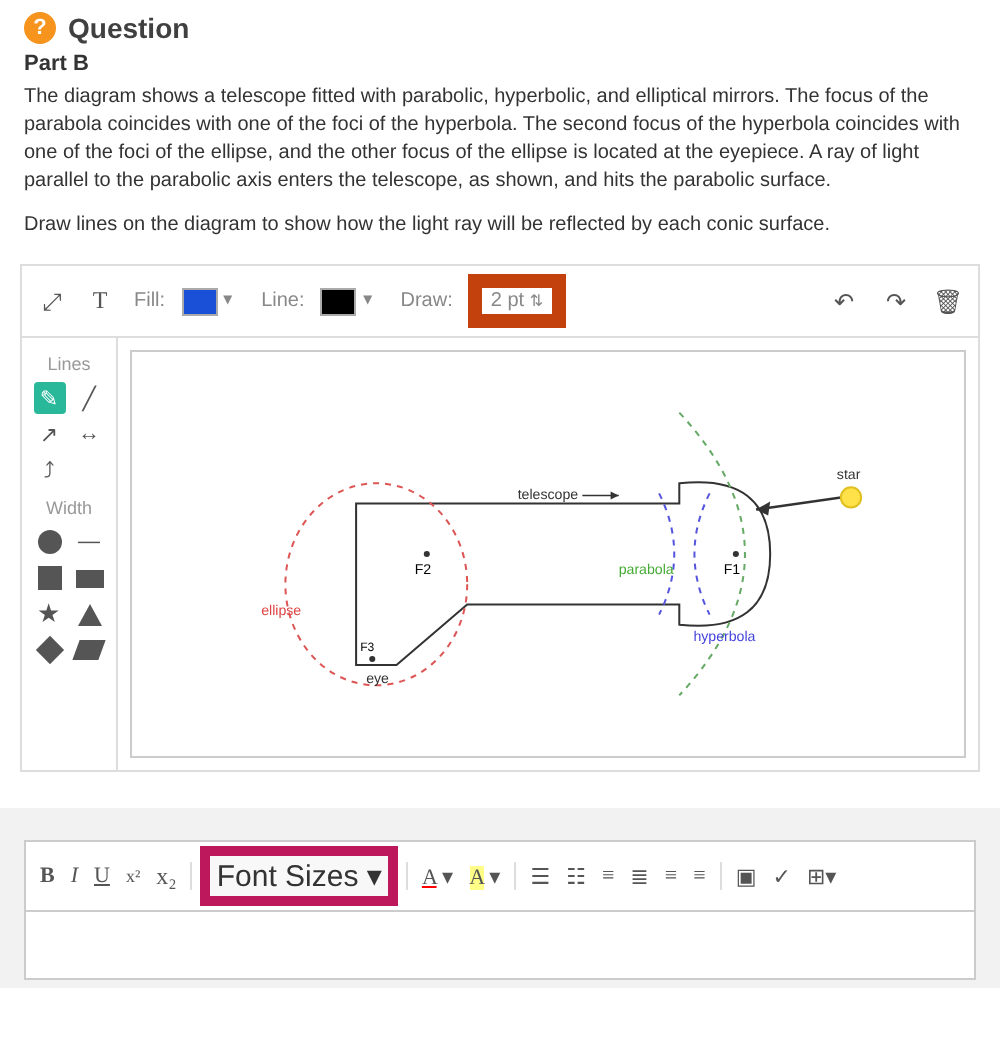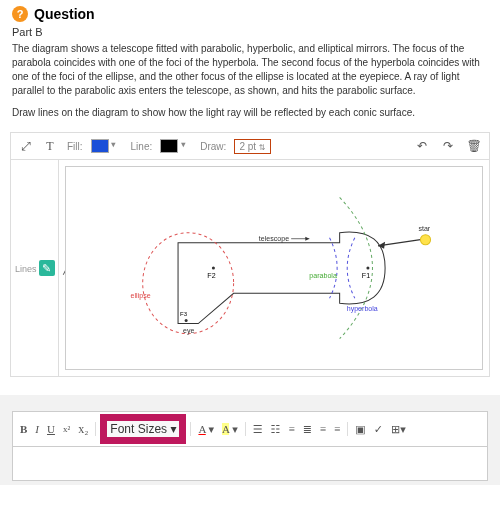--- a/index.html
+++ b/index.html
@@ -1,50 +1,50 @@
 <!DOCTYPE html>
 <html><head>
 <meta charset="utf-8">
 <style>
 *{box-sizing:border-box;margin:0;padding:0}
 body{font-family:Arial,sans-serif;font-size:11px;color:#333;background:#fff;width:500px}
 .question-header{display:flex;align-items:center;padding:6px 12px 4px}
 .q-icon{width:16px;height:16px;border-radius:50%;background:#f7941e;color:#fff;display:flex;align-items:center;justify-content:center;font-weight:bold;font-size:11px;margin-right:6px}
-.q-title{color:#000000;font-size:14px;font-weight:600}
-.part-label{font-weight:normal;padding:0 12px;font-size:11px;margin-bottom:4px}
+.q-title{color:#404040;font-size:14px;font-weight:600}
+.part-label{font-weight:bold;padding:0 12px;font-size:11px;margin-bottom:4px}
 .body-text{padding:0 12px 8px;font-size:10px;line-height:1.4}
 .editor{margin:4px 10px 18px;border:1px solid #ddd}
 .toolbar{display:flex;align-items:center;border-bottom:1px solid #ddd;padding:4px 6px;gap:8px;font-size:10px;color:#888}
 .tb-left{display:flex;align-items:center;gap:6px}
 .tb-btn{width:18px;height:18px;display:flex;align-items:center;justify-content:center;font-size:12px;color:#555;cursor:pointer}
 .swatch{width:18px;height:14px;border:1px solid #aaa;display:inline-block;position:relative}
 .swatch-blue{background:#1a4fd8}
 .swatch-black{background:#000}
 .swatch::after{content:"▸";position:absolute;right:-9px;top:0;font-size:9px;color:#888;transform:rotate(90deg)}
-.width-sel{border:1px solid #c2410c;padding:1px 4px;font-size:10px;background:#fff}
+.width-sel{border:7px solid #c2410c;padding:1px 4px;font-size:10px;background:#fff}
 .tb-right{margin-left:auto;display:flex;gap:8px;color:#888}
 .canvas-wrap{display:flex}
-.palette{width:48px;border-right:1px solid #ddd;padding:4px;display:flex;flex-direction:row;align-items:center;gap:2px}
+.palette{width:48px;border-right:1px solid #ddd;padding:4px;display:flex;flex-direction:column;align-items:center;gap:2px}
 .pal-label{font-size:9px;color:#999;margin:4px 0 2px}
 .pal-row{display:flex;gap:4px}
 .pal-item{width:16px;height:16px;display:flex;align-items:center;justify-content:center;color:#555;cursor:pointer;font-size:11px}
 .pal-active{background:#2ab89b;color:#fff;border-radius:2px}
 .shape{width:12px;height:12px;background:#555}
 .shape.circle{border-radius:50%}
 .shape.triangle{width:0;height:0;background:none;border-left:6px solid transparent;border-right:6px solid transparent;border-bottom:11px solid #555}
 .shape.star{background:none;color:#555;font-size:13px;line-height:12px}
 .shape.diamond{transform:rotate(45deg);width:10px;height:10px}
 .shape.para{transform:skewX(-20deg);width:13px;height:10px}
 .canvas{flex:1;padding:6px}
 .canvas-inner{border:1px solid #ccc;height:204px;background:#fff;position:relative;overflow:hidden}
 .part-c{background:#f2f2f2;padding:10px 12px 4px;margin-top:6px}
 .rte-toolbar{display:flex;align-items:center;gap:2px;background:#fff;border:1px solid #ccc;padding:2px 4px;font-size:10px;margin-top:6px;flex-wrap:nowrap;overflow:hidden}
 .rte-btn{padding:2px 3px;color:#555;cursor:pointer;font-family:'Times New Roman',serif;font-size:11px}
 .rte-sep{width:1px;height:14px;background:#ddd;margin:0 2px}
-.rte-sel{border:7px solid #be185d;padding:1px 3px;font-size:12px;background:#f8f8f8}
+.rte-sel{border:5px solid #be185d;padding:1px 3px;font-size:15px;background:#f8f8f8}
 .rte-area{background:#fff;border:1px solid #ccc;border-top:none;height:34px}
 svg text{font-size:7px;font-family:Arial}
 </style>
 </head>
 <body>
 
 <div class="question-header">
   <div class="q-icon">?</div>
   <div class="q-title">Question</div>
 </div>

